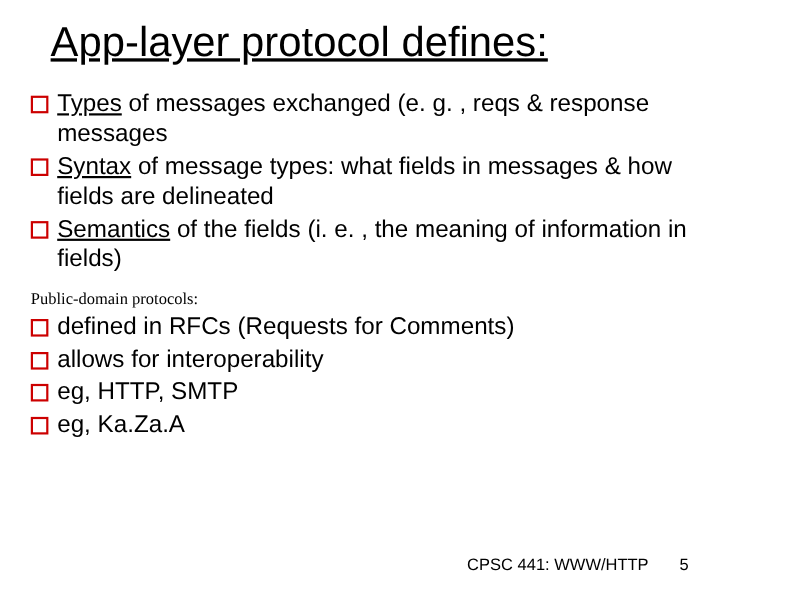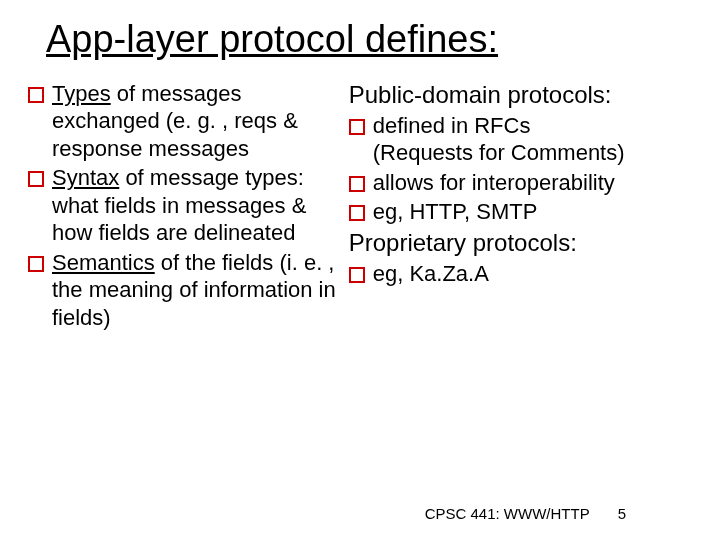--- a/index.html
+++ b/index.html
@@ -21,21 +21,21 @@
   }
   .title {
     font-size: 38px;
     text-decoration: underline;
     margin: 0 0 18px 18px;
     line-height: 1.15;
     font-weight: normal;
   }
   .columns {
     display: flex;
-    flex-direction: row;
+    flex-direction: column;
     gap: 12px;
   }
   .col {
     flex: 1 1 0;
     font-size: 22px;
     line-height: 1.25;
   }
   .col.left { flex: 1.05; }
   .col.right { flex: 0.95; }
   .item {
@@ -51,22 +51,23 @@
     border: 2px solid #cc0000;
     background: #ffffff;
     flex: 0 0 auto;
     margin-top: 7px;
     margin-right: 8px;
   }
   .item-text {
     flex: 1 1 auto;
   }
   .heading-line {
-    font-size: 24px;
+    font-size: 15px;
     margin-bottom: 2px;
+    font-family: Liberation Serif, serif;
   }
   .ul-normal { text-decoration: underline; }
   .footer {
     position: absolute;
     bottom: 18px;
     right: 30px;
     font-size: 15px;
     display: flex;
     align-items: baseline;
     gap: 28px;
@@ -105,21 +106,20 @@
         <span class="item-text">defined in RFCs (Requests for Comments)</span>
       </div>
       <div class="item">
         <span class="bullet-square"></span>
         <span class="item-text">allows for interoperability</span>
       </div>
       <div class="item">
         <span class="bullet-square"></span>
         <span class="item-text">eg, HTTP, SMTP</span>
       </div>
-      <div class="heading-line">Proprietary protocols:</div>
       <div class="item">
         <span class="bullet-square"></span>
         <span class="item-text">eg, Ka.Za.A</span>
       </div>
     </div>
 
   </div>
 
   <div class="footer">
     <span>CPSC 441: WWW/HTTP</span>

